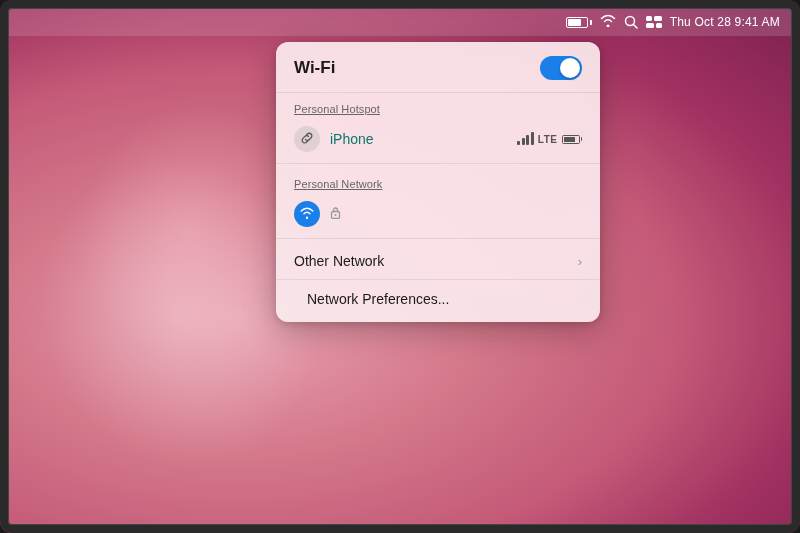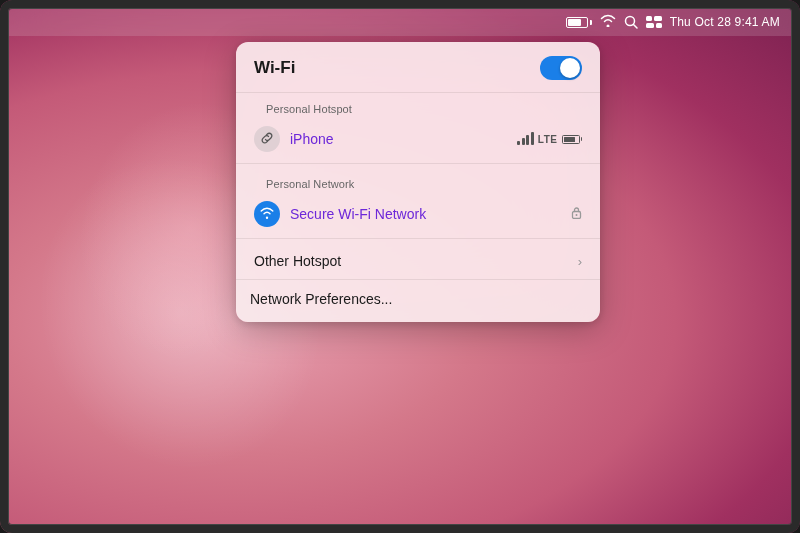--- a/index.html
+++ b/index.html
@@ -103,21 +103,21 @@
     .wifi-menubar-icon {
       color: #fff;
       font-size: 14px;
     }
 
     
     .wifi-panel {
       position: absolute;
       top: 42px;
       right: 200px;
-      width: 364px;
+      width: 324px;
       background: rgba(248, 235, 238, 0.92);
       backdrop-filter: blur(40px) saturate(180%);
       border-radius: 12px;
       box-shadow: 0 8px 32px rgba(0,0,0,0.25), 0 2px 8px rgba(0,0,0,0.15);
       z-index: 60;
       padding: 0;
       overflow: hidden;
     }
 
     
@@ -154,22 +154,23 @@
       background: #fff;
       border-radius: 50%;
       box-shadow: 0 1px 3px rgba(0,0,0,0.3);
     }
 
     
     .section-label {
       font-size: 11px;
       font-weight: 500;
       color: #666;
-      padding: 10px 18px 4px 30px;
+      padding: 10px 18px 4px 18px;
       letter-spacing: 0.1px;
+      text-decoration: underline;
     }
 
     
     .network-row {
       display: flex;
       align-items: center;
       padding: 7px 18px;
       cursor: pointer;
       gap: 10px;
     }
@@ -185,21 +186,21 @@
       justify-content: center;
       flex-shrink: 0;
     }
     .hotspot-icon-inner {
       font-size: 14px;
       color: #555;
     }
 
     .network-name {
       font-size: 14px;
-      color: #6d28d9;
+      color: #0f766e;
       flex: 1;
       font-weight: 400;
     }
 
     .network-meta {
       display: flex;
       align-items: center;
       gap: 4px;
       color: #555;
     }
@@ -293,21 +294,21 @@
       font-size: 14px;
       color: #1a1a1a;
     }
     .chevron-icon {
       color: #999;
       font-size: 13px;
     }
 
     
     .prefs-row {
-      padding: 10px 18px 14px 14px;
+      padding: 10px 18px 14px 31px;
       border-top: 1px solid rgba(0,0,0,0.08);
       cursor: pointer;
     }
     .prefs-label {
       font-size: 14px;
       color: #1a1a1a;
     }
 
     
     .blob1 {
@@ -426,34 +427,33 @@
   <div class="network-row">
     <div class="wifi-circle-icon">
       <span class="wifi-circle-icon-inner">
         <svg width="14" height="12" viewBox="0 0 14 12" fill="none">
           <path d="M7 9.5a1.2 1.2 0 1 1 0 2.4A1.2 1.2 0 0 1 7 9.5z" fill="white"></path>
           <path d="M4 6.8C4.9 5.8 5.9 5.2 7 5.2s2.1.6 3 1.6" stroke="white" stroke-width="1.4" stroke-linecap="round" fill="none"></path>
           <path d="M1.2 4C2.8 2.3 4.8 1.2 7 1.2s4.2 1.1 5.8 2.8" stroke="white" stroke-width="1.4" stroke-linecap="round" fill="none"></path>
         </svg>
       </span>
     </div>
-    <span class="network-name">Secure Wi-Fi Network</span>
     <span class="lock-icon">
       <svg width="11" height="13" viewBox="0 0 11 13" fill="none">
         <rect x="1.5" y="5.5" width="8" height="7" rx="1.5" stroke="#999" stroke-width="1.3"></rect>
         <path d="M3.5 5.5V4a2 2 0 0 1 4 0v1.5" stroke="#999" stroke-width="1.3" stroke-linecap="round"></path>
         <circle cx="5.5" cy="9" r="1" fill="#999"></circle>
       </svg>
     </span>
   </div>
 
   <div class="panel-divider"></div>
 
   <div class="other-networks-row">
-    <span class="other-networks-label">Other Hotspot</span>
+    <span class="other-networks-label">Other Network</span>
     <span class="chevron-icon">›</span>
   </div>
 
   <div class="prefs-row">
     <span class="prefs-label">Network Preferences...</span>
   </div>
 
 </div>
 
 </body></html>

